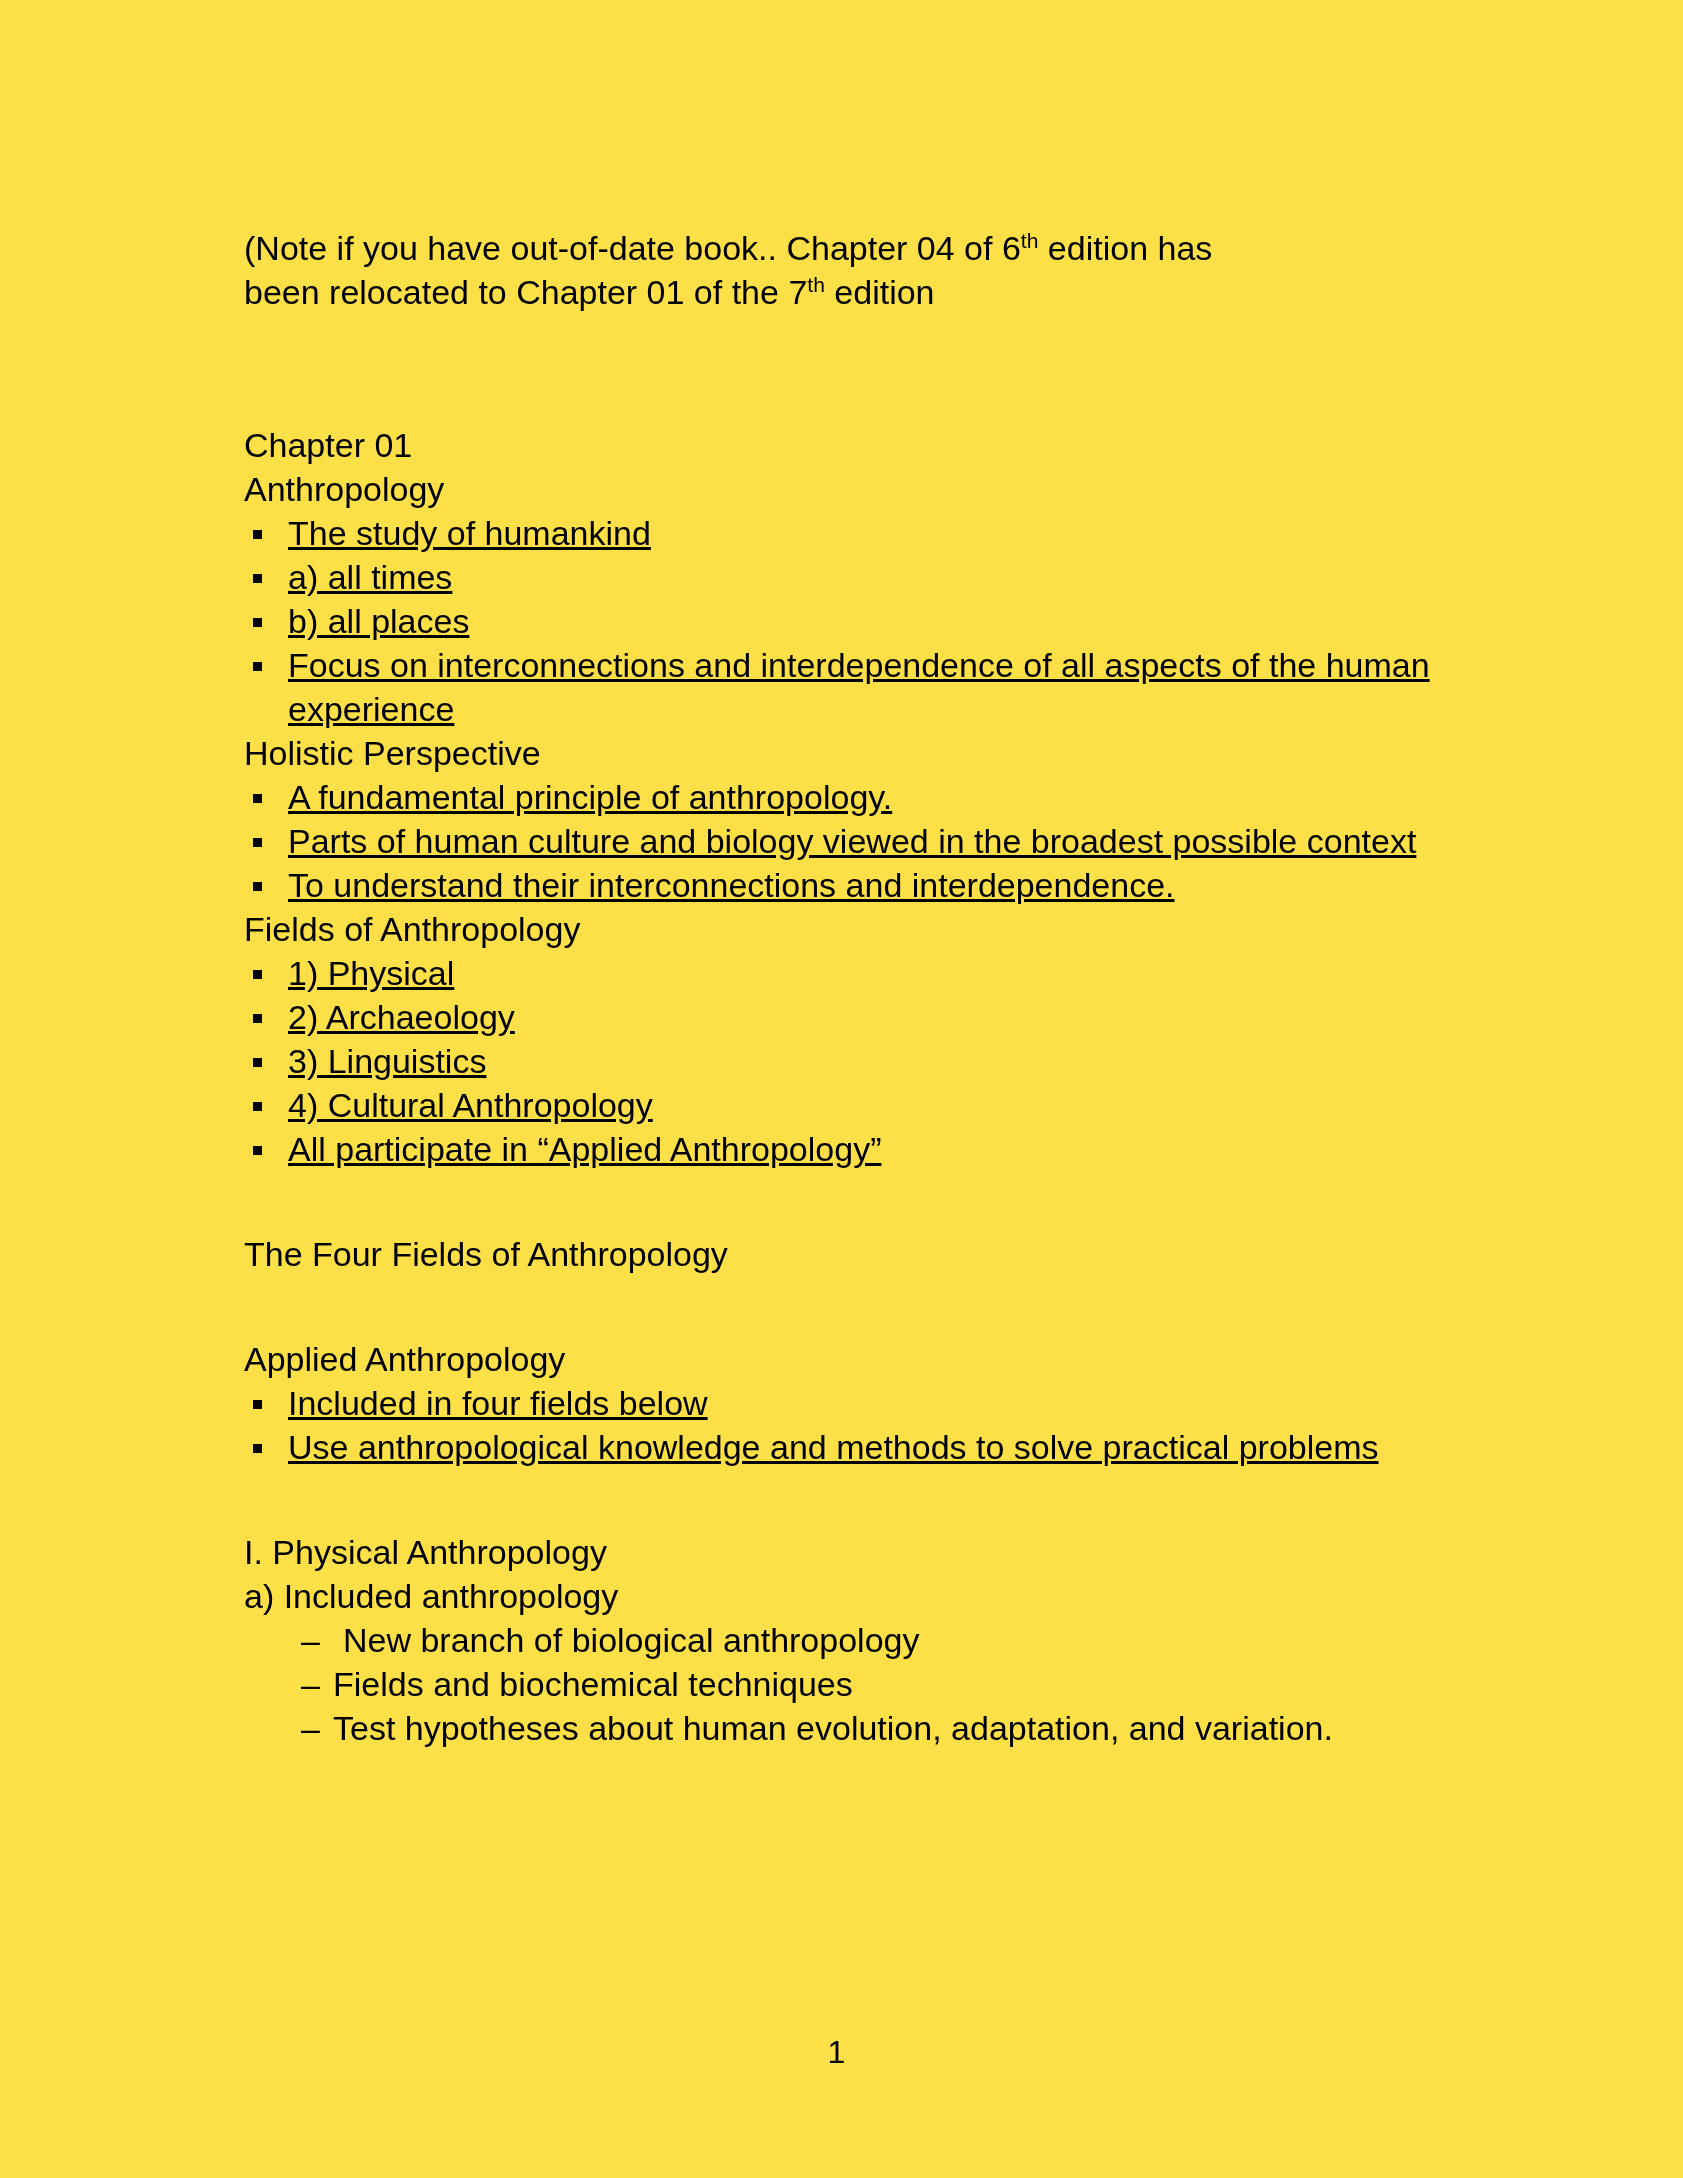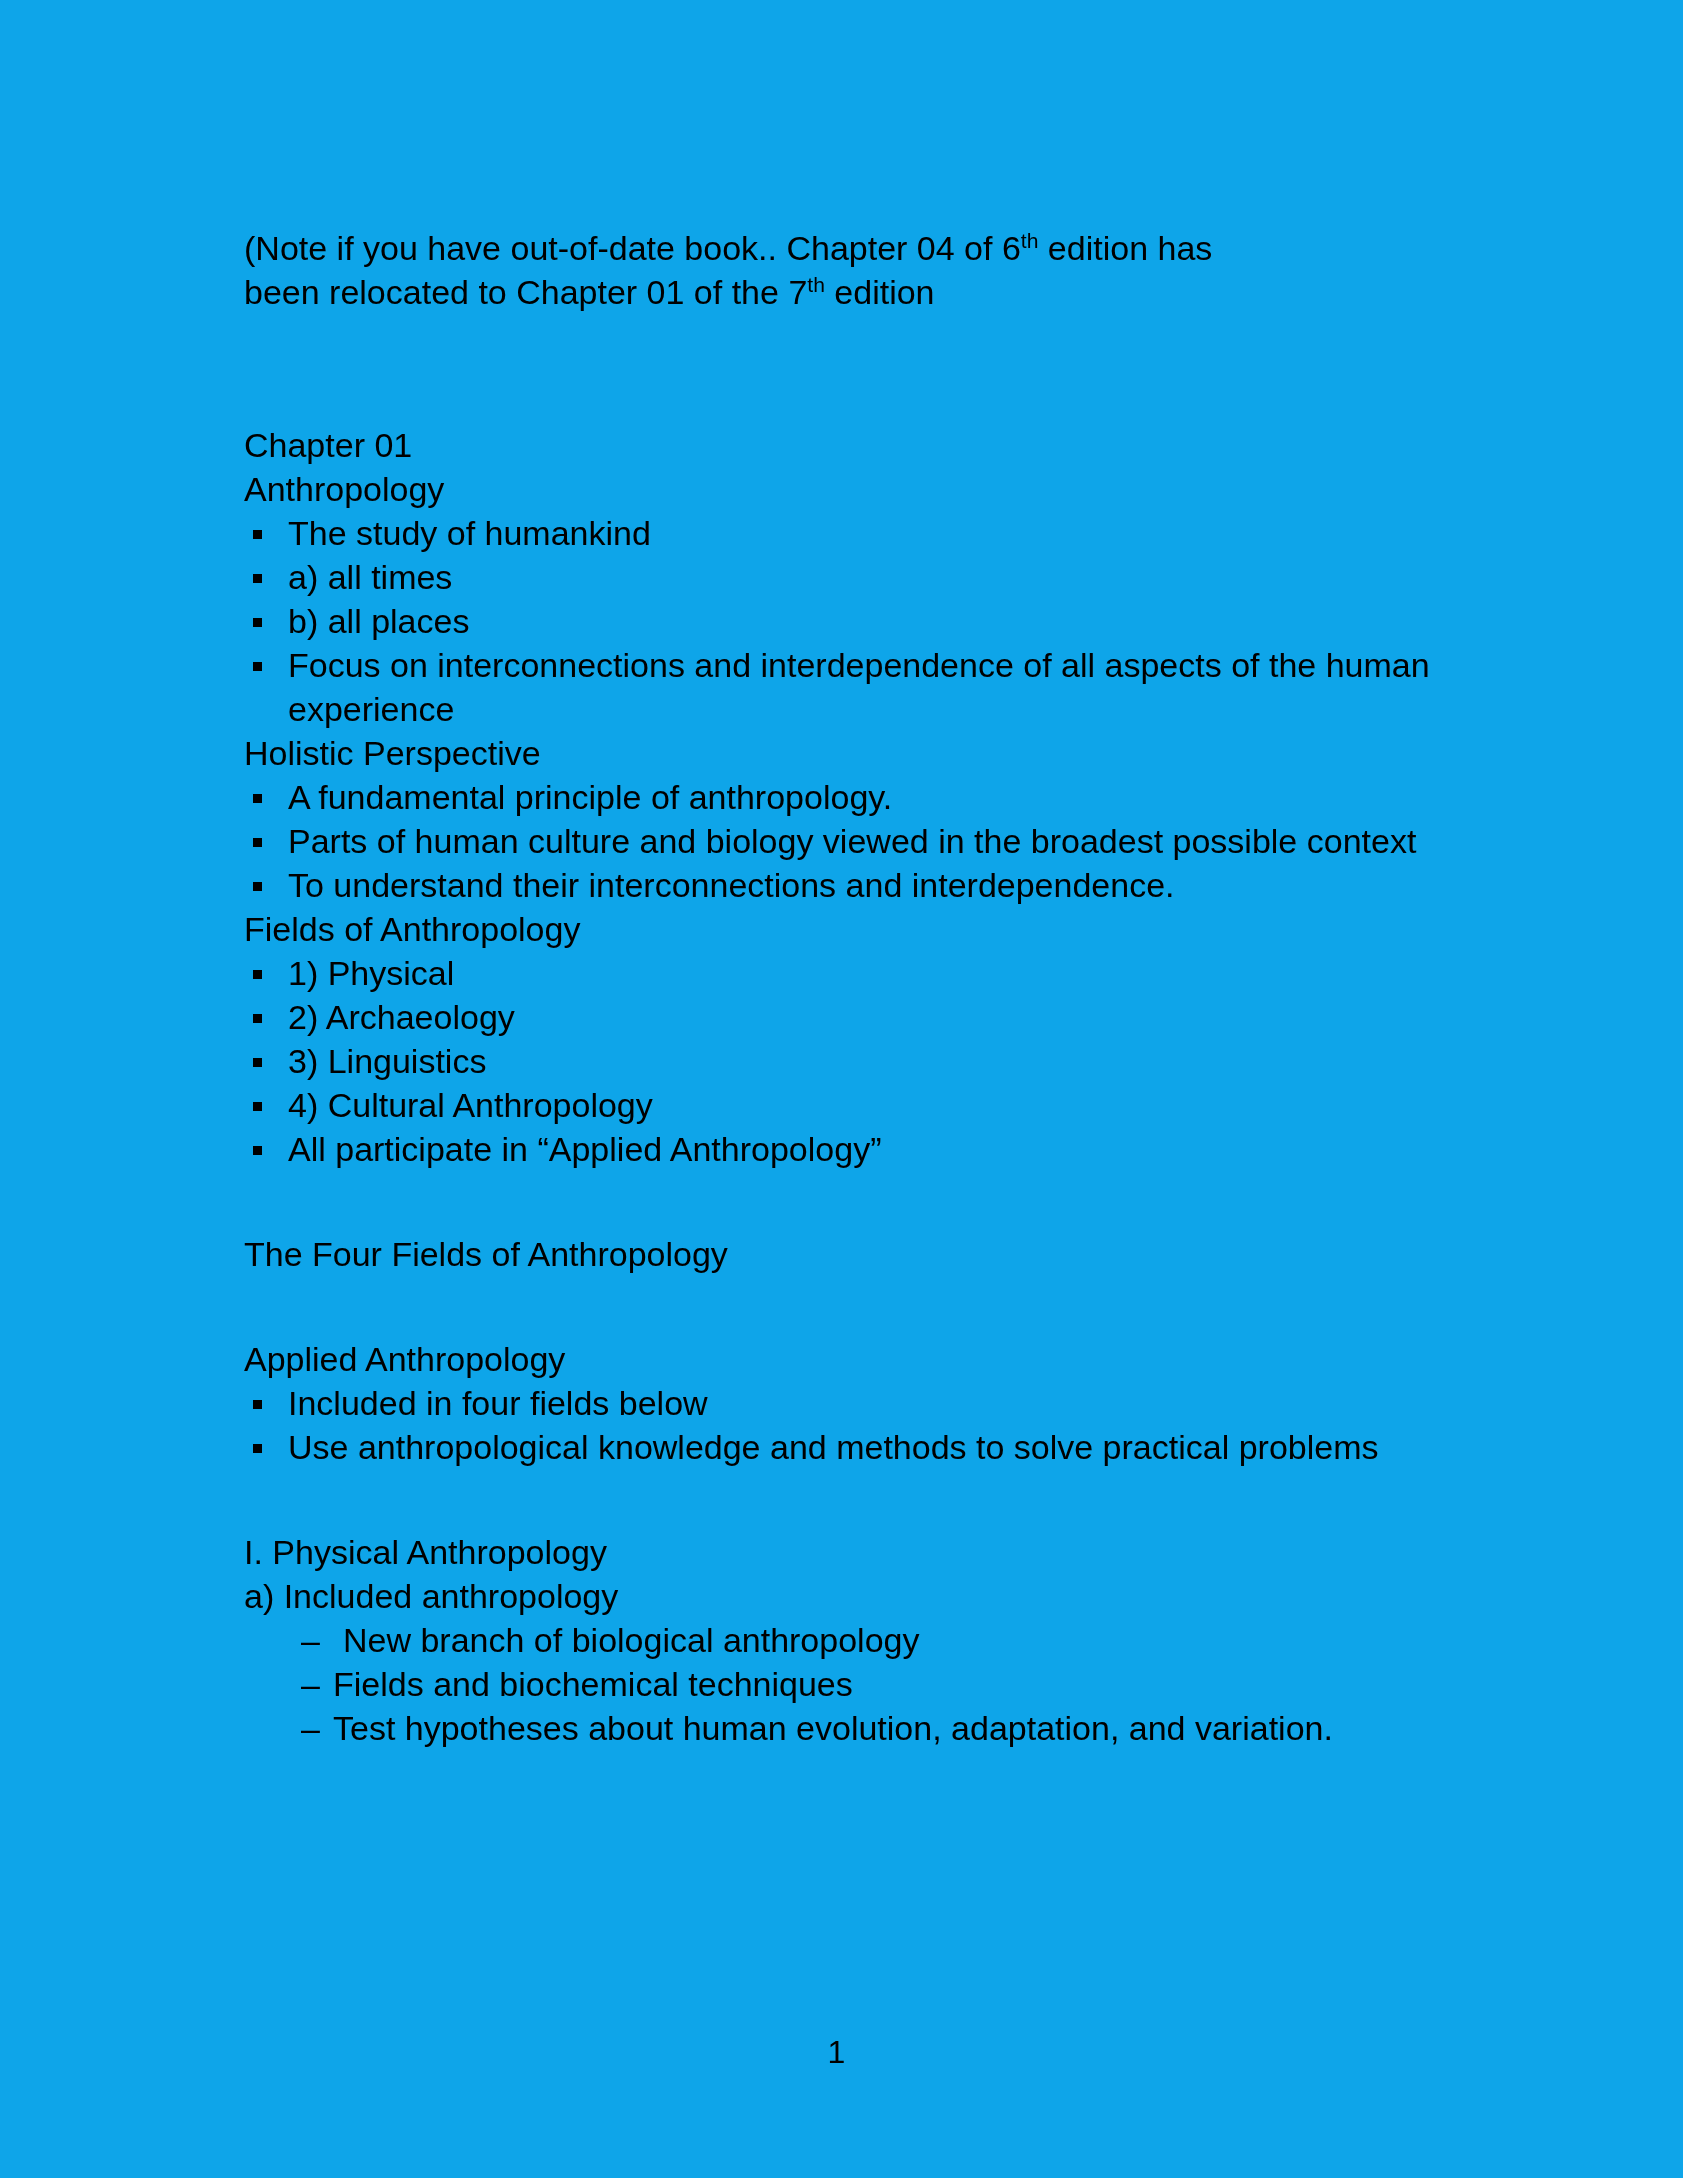--- a/index.html
+++ b/index.html
@@ -15,21 +15,21 @@
     color: #000000;
     overflow: hidden;
   }
 
   .page {
     position: absolute;
     left: 0;
     top: 0;
     width: 1683px;
     height: 2178px;
-    background: #0ea5e9;
+    background: #fde047;
   }
 
   .content {
     position: absolute;
     left: 244px;
     top: 226px;
     width: 1198px;
   }
 
   .note {
@@ -56,20 +56,21 @@
     font-size: 34px;
     line-height: 44px;
     margin: 0;
   }
 
   
   ul.sq {
     list-style: none;
     margin: 0;
     padding: 0;
+    text-decoration: underline;
   }
   ul.sq > li {
     position: relative;
     font-size: 34px;
     line-height: 44px;
     padding-left: 44px;
     margin: 0;
   }
   ul.sq > li .marker {
     position: absolute;

